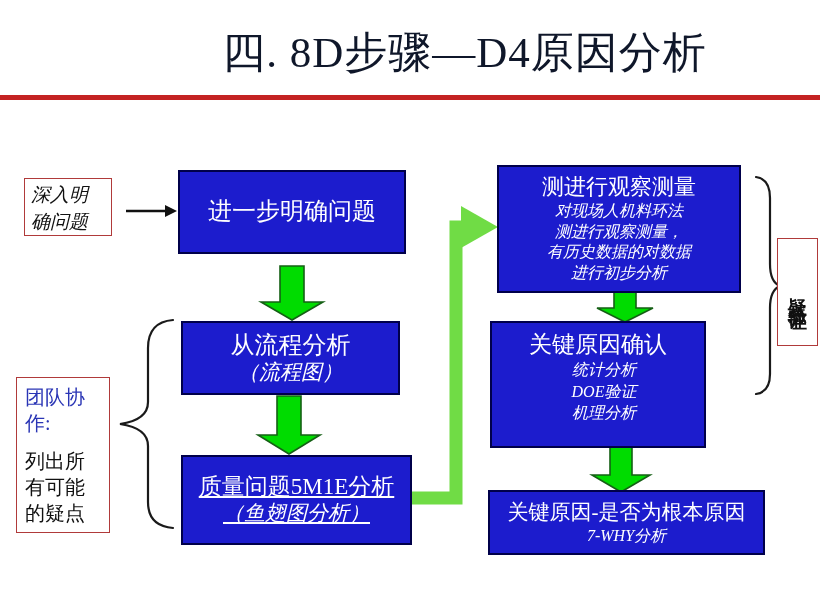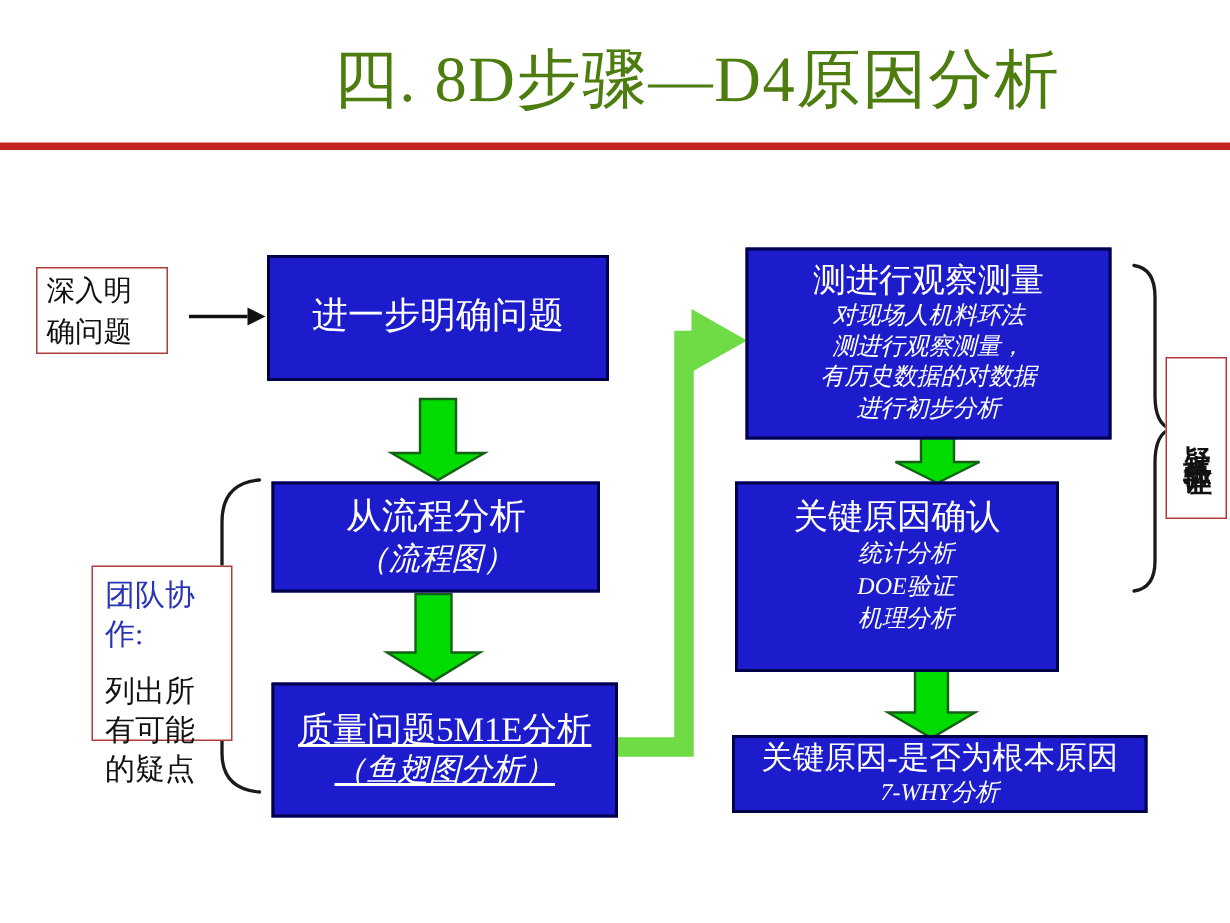--- a/index.html
+++ b/index.html
@@ -2,21 +2,21 @@
 <html style="--box-blue: #1c1ccd; --box-border: #00004a; --arrow-green: #00dc00; --arrow-green-dark: #156015; --elbow-green: #70dc45; --rule-red: #c42222; --note-border: #b03a3a; --team-heading-blue: #2a35b5;"><head>
 <meta charset="utf-8">
 <style>
   html,body{margin:0;padding:0;background:#fff;}
   .slide{
     position:relative;width:820px;height:615px;background:#ffffff;overflow:hidden;
     font-family:"Liberation Serif","DejaVu Serif",serif;
   }
   .title{
     position:absolute;top:24px;left:0;width:100%;box-sizing:border-box;padding-left:109px;
-    text-align:center;font-size:43px;color:#4d7c0f;letter-spacing:1px;white-space:nowrap;
+    text-align:center;font-size:43px;color:#0f172a;letter-spacing:1px;white-space:nowrap;
   }
   .rule{position:absolute;top:95px;left:0;width:820px;height:5px;background:var(--rule-red,#c42222);}
   svg.overlay{position:absolute;left:0;top:0;width:820px;height:615px;}
   .block-arrow{fill:var(--arrow-green,#00dc00);stroke:var(--arrow-green-dark,#156015);stroke-width:1.6;}
   .elbow-line{fill:none;stroke:var(--elbow-green,#70dc45);stroke-width:13;stroke-linejoin:miter;}
   .elbow-head{fill:var(--elbow-green,#70dc45);}
   .brace{fill:none;stroke:#1a1a1a;stroke-width:2.2;stroke-linecap:round;}
   .start-arrow-line{stroke:#111;stroke-width:2.4;}
   .start-arrow-head{fill:#111;}
 
@@ -26,28 +26,28 @@
     display:flex;flex-direction:column;align-items:center;justify-content:center;
     text-align:center;line-height:1.22;
   }
   .node .t{font-size:24px;}
   .node .s{font-style:italic;font-size:21px;white-space:pre-line;}
   .n1{left:178px;top:170px;width:228px;height:84px;}
   .n2{left:181px;top:321px;width:219px;height:74px;}
   .n3{left:181px;top:455px;width:231px;height:90px;text-decoration:underline;} .n3 .t{font-size:23px;}
   .n4{left:497px;top:165px;width:244px;height:128px;} .n4 .t{font-size:22px;} .n4 .s{font-size:16px;line-height:1.3;}
   .n5{left:490px;top:321px;width:216px;height:127px;justify-content:flex-start;padding-top:8px;} .n5 .t{font-size:23px;} .n5 .s{font-size:16px;line-height:1.35;margin-left:12px;}
-  .n6{left:488px;top:490px;width:277px;height:52px;} .n6 .t{font-size:21px;} .n6 .s{font-size:16px;}
+  .n6{left:488px;top:490px;width:277px;height:65px;} .n6 .t{font-size:21px;} .n6 .s{font-size:16px;}
 
   .note{
     position:absolute;box-sizing:border-box;background:#fff;border:1.5px solid var(--note-border,#b03a3a);
     color:#111;
   }
-  .start-note{left:24px;top:178px;width:88px;height:58px;font-size:19px;line-height:1.4;padding:3px 6px;}
-  .team-note{left:16px;top:377px;width:94px;height:117px;font-size:20px;line-height:1.3;padding:6px 8px;margin-left:45px;}
+  .start-note{left:24px;top:178px;width:88px;height:58px;font-size:19px;line-height:1.4;padding:3px 6px;font-style:italic;}
+  .team-note{left:16px;top:377px;width:94px;height:156px;font-size:20px;line-height:1.3;padding:6px 8px;}
   .team-note .head{color:var(--team-heading-blue,#2a35b5);margin-bottom:12px;}
   .verify-note{
     left:777px;top:238px;width:41px;height:108px;font-size:19px;
     display:flex;align-items:center;justify-content:center;
     writing-mode:vertical-rl;text-orientation:upright;letter-spacing:5px;font-weight:bold;
   }
 </style>
 </head>
 <body>
 

